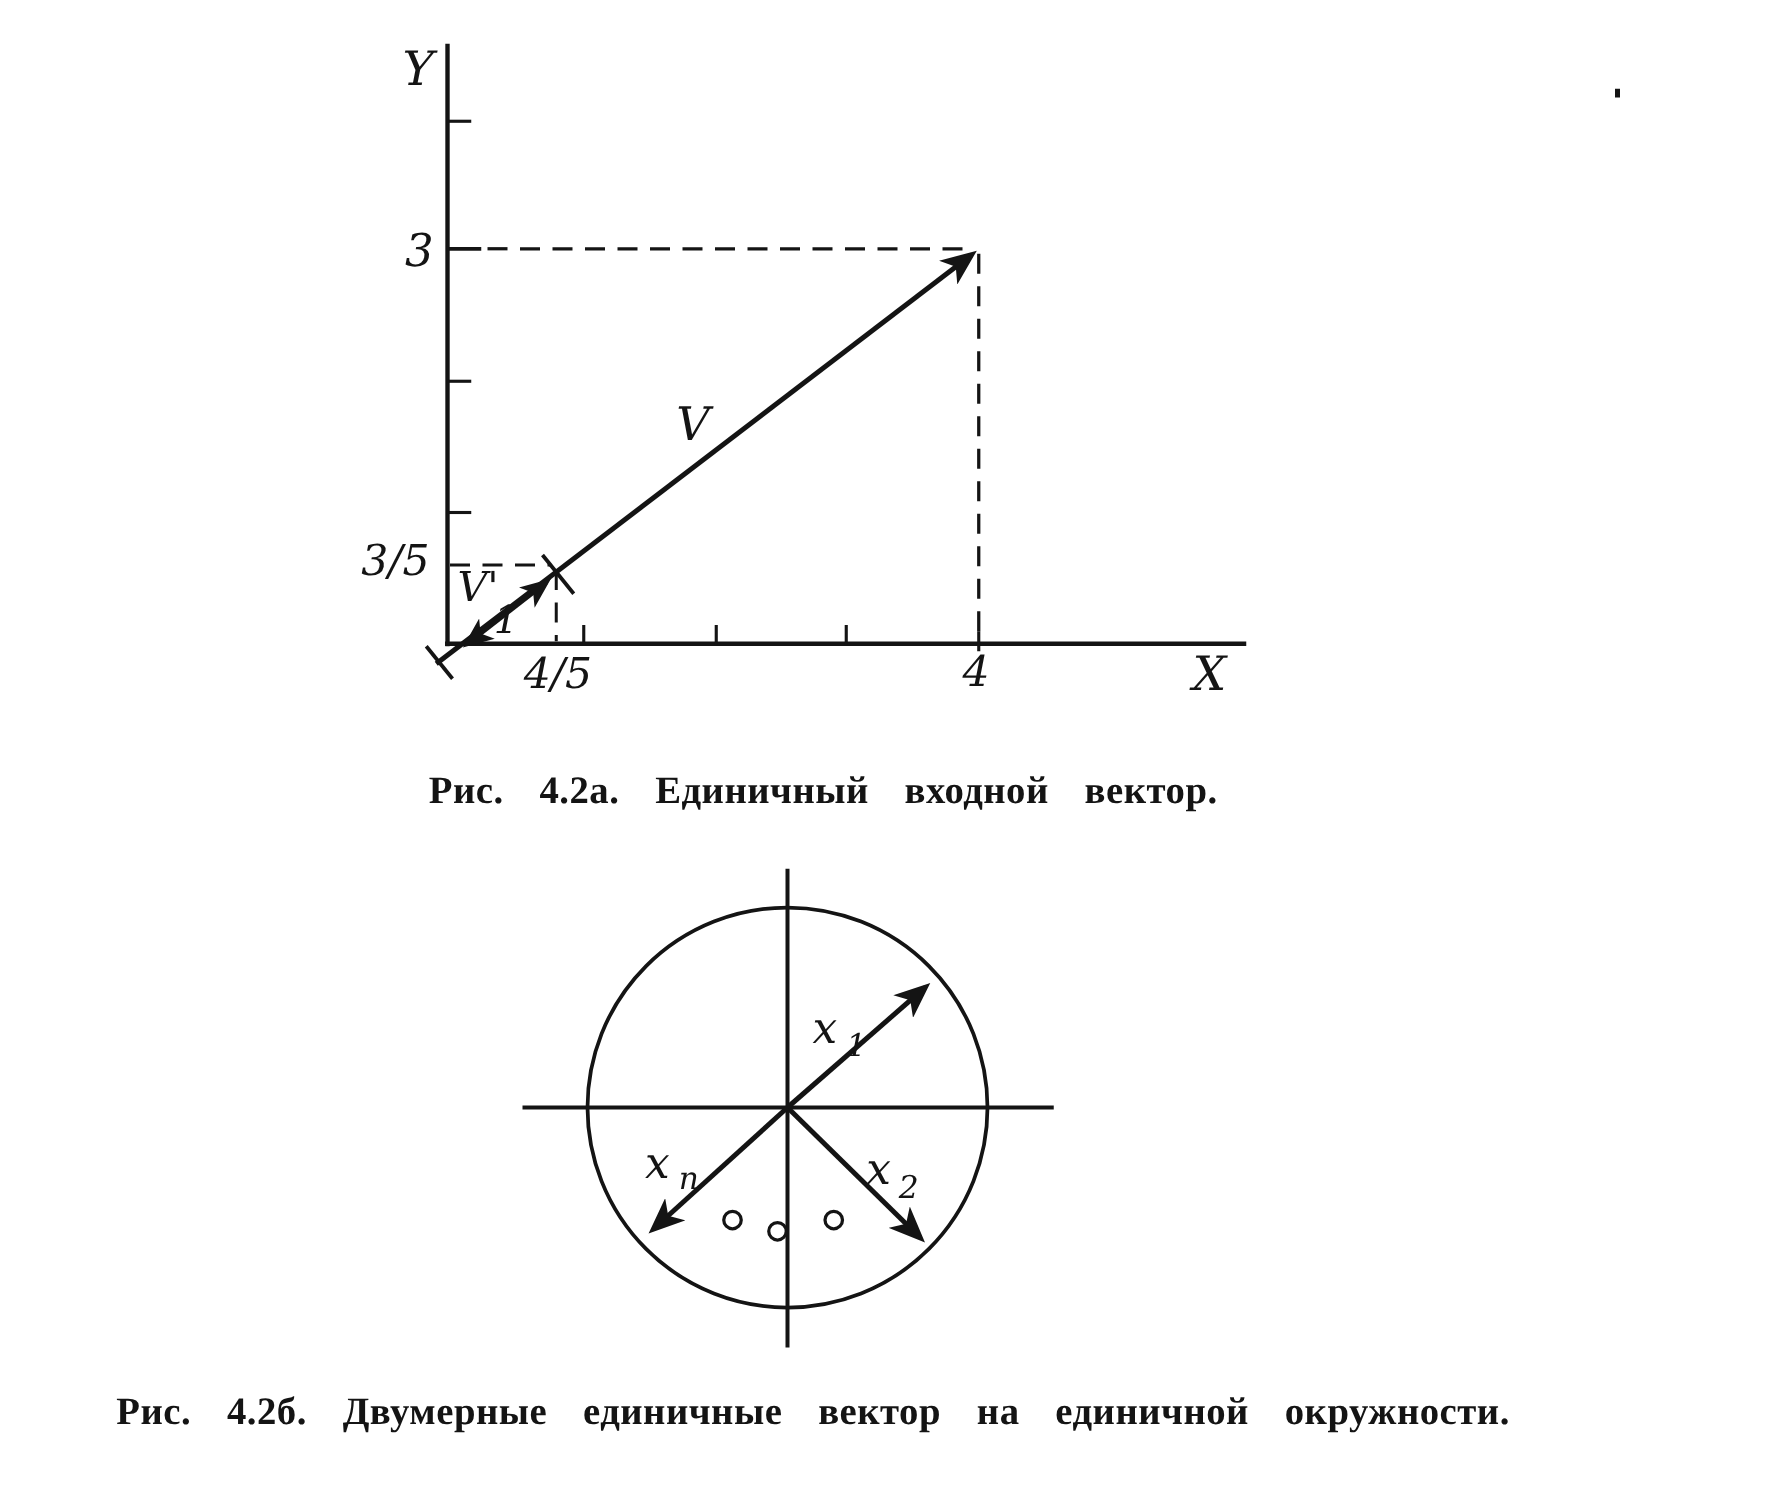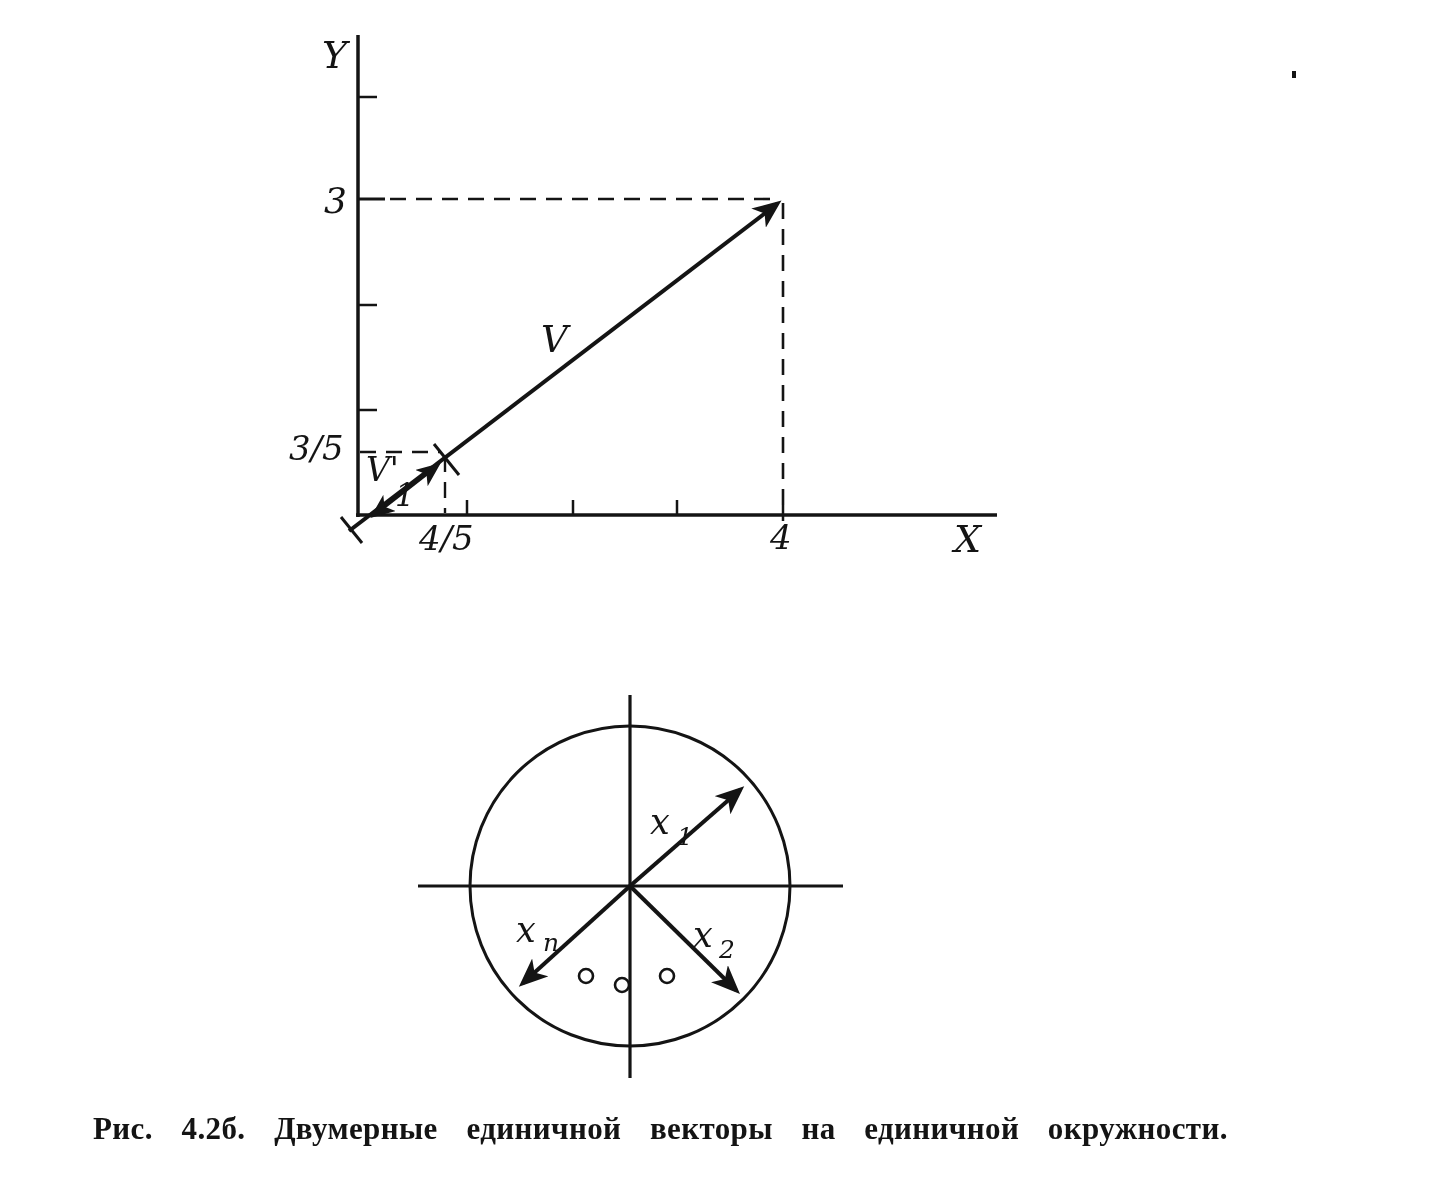--- a/index.html
+++ b/index.html
@@ -103,16 +103,17 @@
       <text class="ml" x="677" y="845" font-size="25">1</text>
 
       <text class="ml" x="693" y="947" font-size="35">x</text>
       <text class="ml" x="719" y="958" font-size="25">2</text>
 
       <text class="ml" x="516" y="942" font-size="35">x</text>
       <text class="ml" x="543" y="951" font-size="25">n</text>
     </g>
   </svg>
 
-  <div class="caption" id="cap-b">Рис. 4.2б. Двумерные единичной векторы на единичной окружности.</div>
+  <div class="caption" id="cap-a">Рис. 4.2а. Единичный входной вектор.</div>
+  <div class="caption" id="cap-b">Рис. 4.2б. Двумерные единичные вектор на единичной окружности.</div>
 
   <div id="speck"></div>
 </div>
 
 </body></html>

